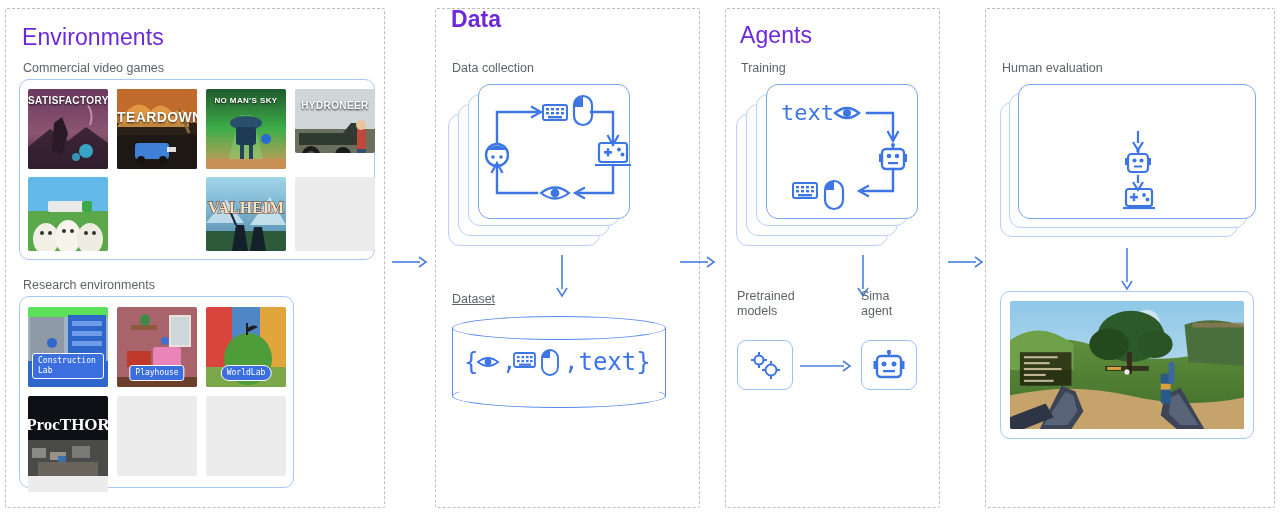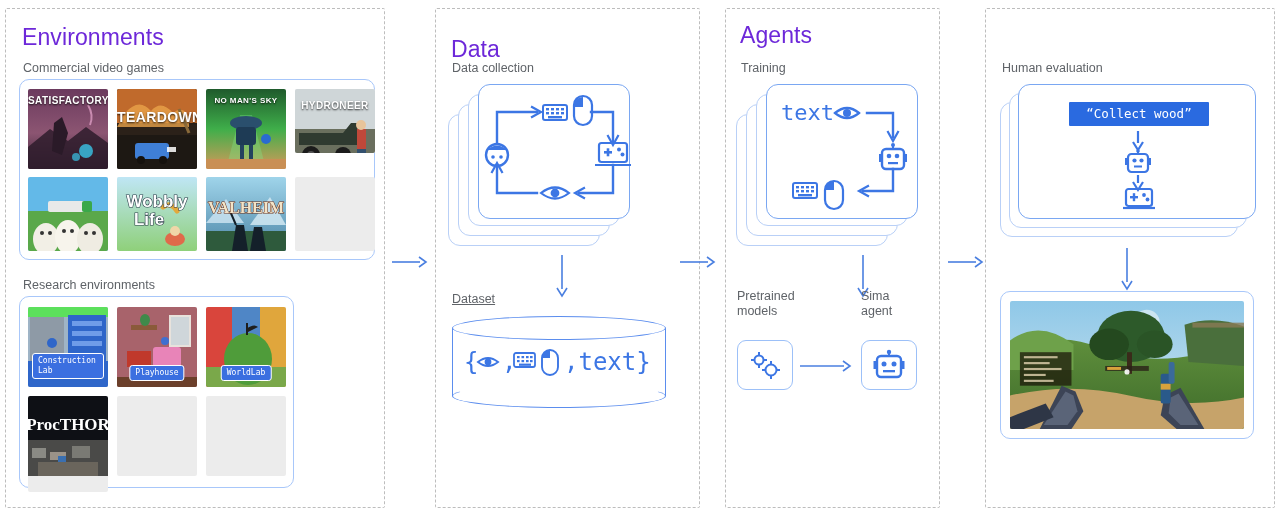--- a/index.html
+++ b/index.html
@@ -244,36 +244,20 @@
         <circle cx="22" cy="56" r="2" fill="#333"></circle>
       <circle cx="36" cy="54" r="2" fill="#333"></circle>
         <circle cx="44" cy="54" r="2" fill="#333"></circle>
       <circle cx="58" cy="56" r="2" fill="#333"></circle>
         <circle cx="66" cy="56" r="2" fill="#333"></circle>
       <rect x="20" y="24" width="40" height="11" rx="2" fill="#e9e9e9"></rect>
       <rect x="54" y="24" width="10" height="11" rx="2" fill="#3aa84a"></rect>
     </svg>
   </div>
 
-  <div class="tile" style="left:117px; top:177px; width:80px; height:74px;">
-    <svg class="tile-art" viewBox="0 0 80 74" preserveAspectRatio="none">
-      <defs>
-          <linearGradient id="g-wl" x1="0" y1="0" x2="0" y2="1">
-        <stop offset="0" stop-color="#bfe6f5"></stop>
-            <stop offset="100%" stop-color="#8fd07a"></stop>
-          </linearGradient>
-        </defs>
-      <rect width="80" height="74" fill="url(#g-wl)"></rect>
-      <ellipse cx="58" cy="62" rx="10" ry="7" fill="#e06a4a"></ellipse>
-      <circle cx="58" cy="54" r="5" fill="#f0d6a8"></circle>
-      <path d="M46 30 q8 -6 14 4" stroke="#e2a93c" stroke-width="5" fill="none" stroke-linecap="round"></path>
-      <text x="40" y="30" font-family="Liberation Sans, sans-serif" font-size="17" font-weight="bold" fill="#fff" text-anchor="middle" stroke="#2b3a4a" stroke-width="1.2" paint-order="stroke">Wobbly</text>
-      <text x="32" y="48" font-family="Liberation Sans, sans-serif" font-size="17" font-weight="bold" fill="#fff" text-anchor="middle" stroke="#2b3a4a" stroke-width="1.2" paint-order="stroke">Life</text>
-    </svg>
-  </div>
 
   <div class="tile" style="left:206px; top:177px; width:80px; height:74px;">
     <svg class="tile-art" viewBox="0 0 80 74" preserveAspectRatio="none">
       <defs>
           <linearGradient id="g-vh" x1="0" y1="0" x2="0" y2="1">
         <stop offset="0" stop-color="#9fd4ea"></stop>
             <stop offset="100%" stop-color="#4e87a8"></stop>
           </linearGradient>
         </defs>
       <rect width="80" height="74" fill="url(#g-vh)"></rect>
@@ -329,21 +313,21 @@
   <div class="tile" style="left:206px; top:307px; width:80px; height:80px;">
     <svg class="tile-art" viewBox="0 0 80 80" preserveAspectRatio="none">
       <rect width="26" height="80" fill="#d9453c"></rect>
       <rect x="26" width="28" height="80" fill="#4f86c6"></rect>
       <rect x="54" width="26" height="80" fill="#e0a63c"></rect>
       <rect y="60" width="80" height="20" fill="#7aa84a"></rect>
       <ellipse cx="42" cy="52" rx="24" ry="26" fill="#4f9c3a"></ellipse>
       <path d="M40 22 q8 -6 12 -2 l-12 6Z" fill="#1e1e1e"></path>
       <rect x="40" y="16" width="2" height="12" fill="#1e1e1e"></rect>
     </svg>
-    <div class="tile-cap" style="top:58px;">WorldLab</div>
+    <div class="tile-cap" style="top:58px;border-radius:8px;">WorldLab</div>
   </div>
 
   <div class="tile" style="left:28px; top:396px; width:80px; height:96px;">
     <svg class="tile-art" viewBox="0 0 80 80" preserveAspectRatio="none">
       <rect width="80" height="80" fill="#0e1015"></rect>
       <rect y="44" width="80" height="36" fill="#4a4a48"></rect>
       <rect x="4" y="52" width="14" height="10" fill="#8a8a84"></rect>
       <rect x="22" y="56" width="16" height="8" fill="#9a9288"></rect>
       <rect x="44" y="50" width="18" height="12" fill="#7a7a74"></rect>
       <rect x="10" y="66" width="60" height="14" fill="#6a655c"></rect>
@@ -355,21 +339,21 @@
   <div class="tile" style="left:117px; top:396px; width:80px; height:80px; background:#ececec;"></div>
   <div class="tile" style="left:206px; top:396px; width:80px; height:80px; background:#ececec;"></div>
 
   <svg style="position:absolute; left:392px; top:252px; width:36px; height:20px;">
     <line x1="0" y1="10" x2="28" y2="10" stroke="#4a7fe0" stroke-width="1.6"></line>
     <path d="M27 5 L34 10 L27 15" fill="none" stroke="#4a7fe0" stroke-width="1.6"></path>
   </svg>
 
   <div class="panel" style="left:435px; top:8px; width:265px; height:500px;"></div>
 
-  <div class="panel-title" style="left:451px; top:36px;">Data</div>
+  <div class="panel-title" style="left:451px; top:6px;font-weight:bold;">Data</div>
   <div class="panel-sub" style="left:452px; top:61px;">Data collection</div>
 
   <div class="stack" style="left:448px; top:84px; width:200px; height:165px;">
     <div class="sheet" style="left:0; top:30px; width:152px; height:132px;"></div>
     <div class="sheet" style="left:10px; top:20px; width:152px; height:132px;"></div>
     <div class="sheet" style="left:20px; top:10px; width:152px; height:132px;"></div>
     <div class="sheet front" style="left:30px; top:0; width:152px; height:135px;">
       <svg viewBox="0 0 152 135" style="width:152px; height:135px;">
         <g stroke="#3c76e4" stroke-width="2.4" fill="none" stroke-linecap="square">
 
@@ -588,21 +572,20 @@
   </svg>
 
   <div class="panel" style="left:985px; top:8px; width:290px; height:500px;"></div>
 
   <div class="panel-sub" style="left:1002px; top:61px;">Human evaluation</div>
 
   <div class="stack" style="left:1000px; top:84px; width:260px; height:165px;">
     <div class="sheet" style="left:0; top:18px; width:238px; height:135px;"></div>
     <div class="sheet" style="left:9px; top:9px; width:238px; height:135px;"></div>
     <div class="sheet front" style="left:18px; top:0; width:238px; height:135px;">
-      <div class="chip" style="left:50px; top:17px; width:140px; height:24px;">“Collect wood”</div>
       <svg viewBox="0 0 238 80" style="position:absolute; left:0; top:46px; width:238px; height:80px;">
         <g stroke="#3c76e4" stroke-width="2.2" fill="none">
           <line x1="119" y1="0" x2="119" y2="12"></line>
           <path d="M114 11 L119 19 L124 11"></path>
           <line x1="119" y1="44" x2="119" y2="52"></line>
           <path d="M114 51 L119 59 L124 51"></path>
         </g>
         <g transform="translate(106,21)">
           <circle cx="13" cy="-1" r="1.8" fill="#3c76e4"></circle>
           <rect x="12" y="-1" width="2" height="3" fill="#3c76e4"></rect>

